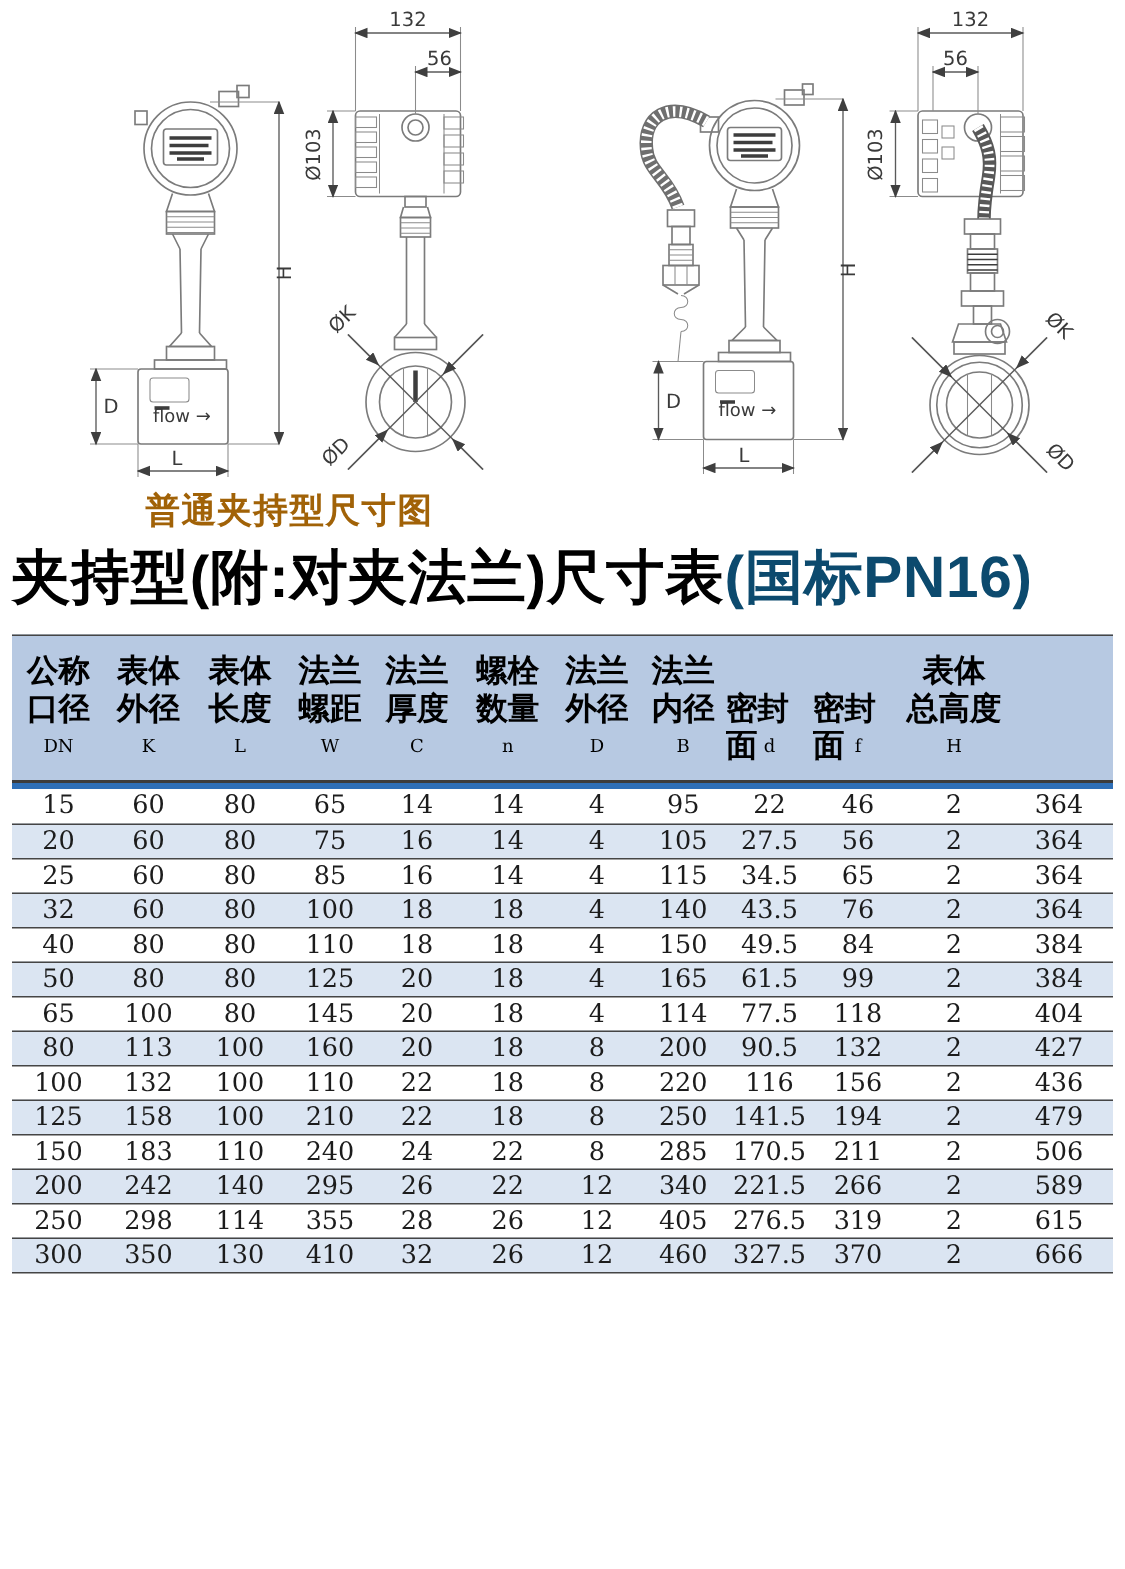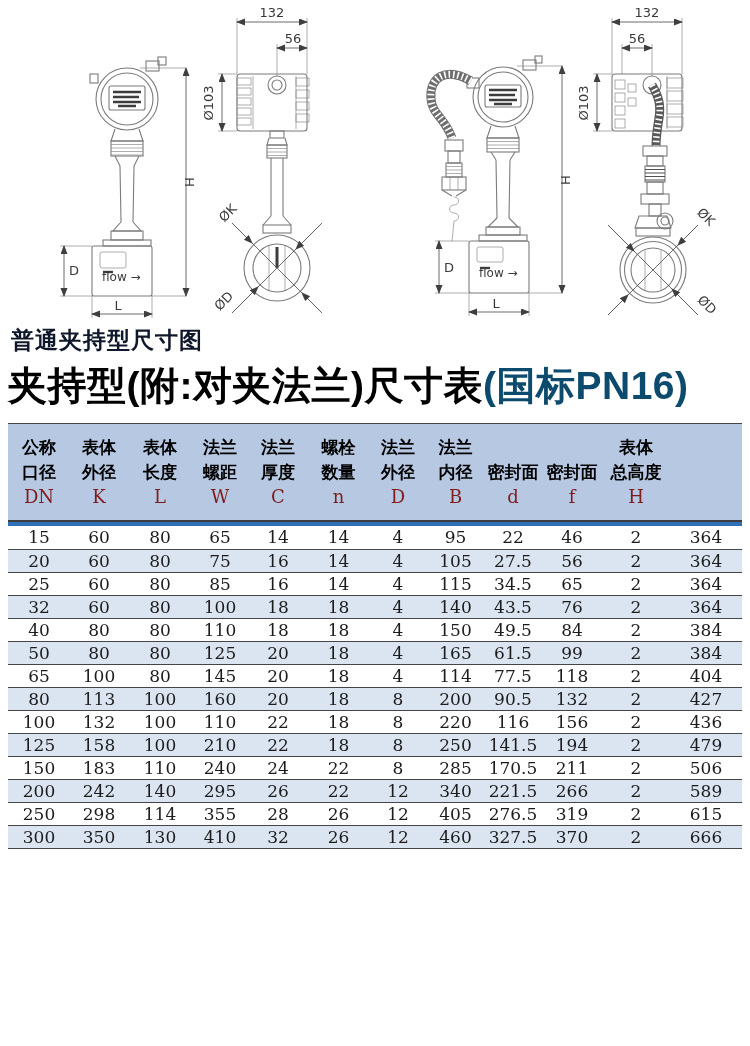--- a/index.html
+++ b/index.html
@@ -4,43 +4,43 @@
 <style>
   html,body{margin:0;padding:0;}
   body{width:750px;height:1046px;overflow:hidden;background:#ffffff;
        font-family:"Liberation Sans","DejaVu Sans",sans-serif;}
   .page{width:750px;height:1046px;position:relative;}
 
   
   .diagrams{display:flex;width:750px;}
   .diagram{margin:0;width:375px;}
   .diagram svg{display:block;}
-  .diagram figcaption{height:30px;line-height:28px;text-align:left;
-      font-size:23px;font-weight:700;color:#0f172a;letter-spacing:1px;padding-left:11px;}
+  .diagram figcaption{height:30px;line-height:28px;text-align:center;
+      font-size:23px;font-weight:700;color:#a16207;letter-spacing:1px;padding-left:11px;}
   svg text{font-family:"DejaVu Sans",sans-serif;font-size:12px;fill:#3a3a3a;}
   svg .dimtxt{font-size:13px;}
   .geo{stroke:#7b7b7b;stroke-width:1.1;fill:none;}
   .thin{stroke:#8b8b8b;stroke-width:.7;fill:none;}
   .dim{stroke:#5a5a5a;stroke-width:.9;fill:none;}
   .dark{stroke:#3d3d3d;}
 
   
   .title{margin:8px 0 14px 8px;font-size:39px;font-weight:600;color:#000;
          letter-spacing:.5px;line-height:1.15;white-space:nowrap;}
   .title .red{color:#0c4a6e;}
 
   
   .dim-table{width:734px;margin:0 8px;}
   .thead,.tr{display:grid;
       grid-template-columns:62px 58px 64px 56px 60px 61px 58px 57px 58px 60px 68px 72px;}
   .thead{background:#b7c9e2;border-top:1.5px solid #454545;
          border-bottom:2px solid #3c3c3c;height:96px;align-items:center;}
   .th{display:flex;flex-direction:column;align-items:center;justify-content:center;}
-  .th .h1{height:25px;line-height:25px;font-size:17px;font-weight:700;color:#000;}
-  .th .sym{height:24px;line-height:24px;font-size:18px;color:#7f1d1d;
+  .th .h1{height:25px;line-height:25px;font-size:21px;font-weight:700;color:#000;}
+  .th .sym{height:24px;line-height:24px;font-size:12px;color:#000000;
            font-family:"DejaVu Serif",serif;}
   .accent-bar{height:4px;background:#2e6fb7;}
   .tbody{border-bottom:1.5px solid #454545;}
   .tr{height:23px;align-items:center;box-sizing:border-box;}
   .tr + .tr{border-top:1.5px solid #454545;}
   .tr.alt{background:#dbe5f2;}
   .td{text-align:center;font-family:"DejaVu Serif",serif;font-size:17px;color:#1c1c1c;}
 </style>
 </head>
 <body>

